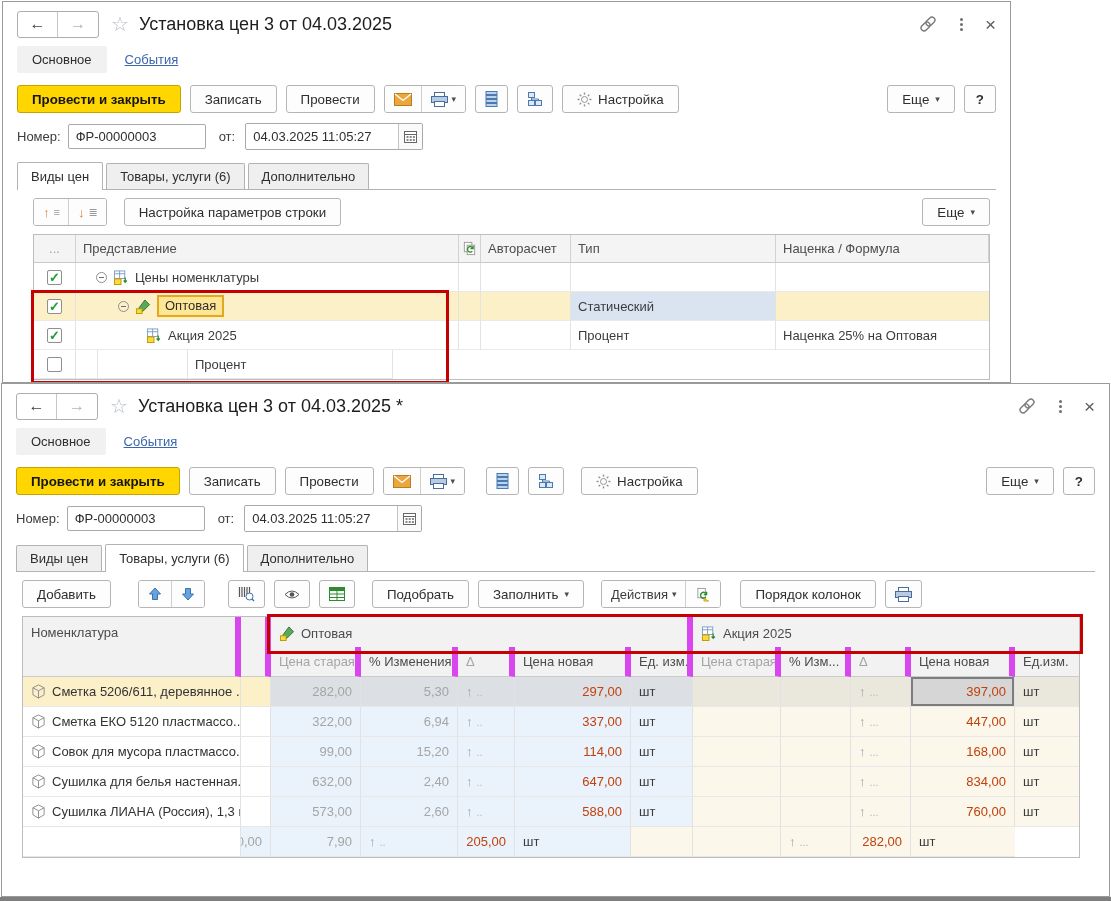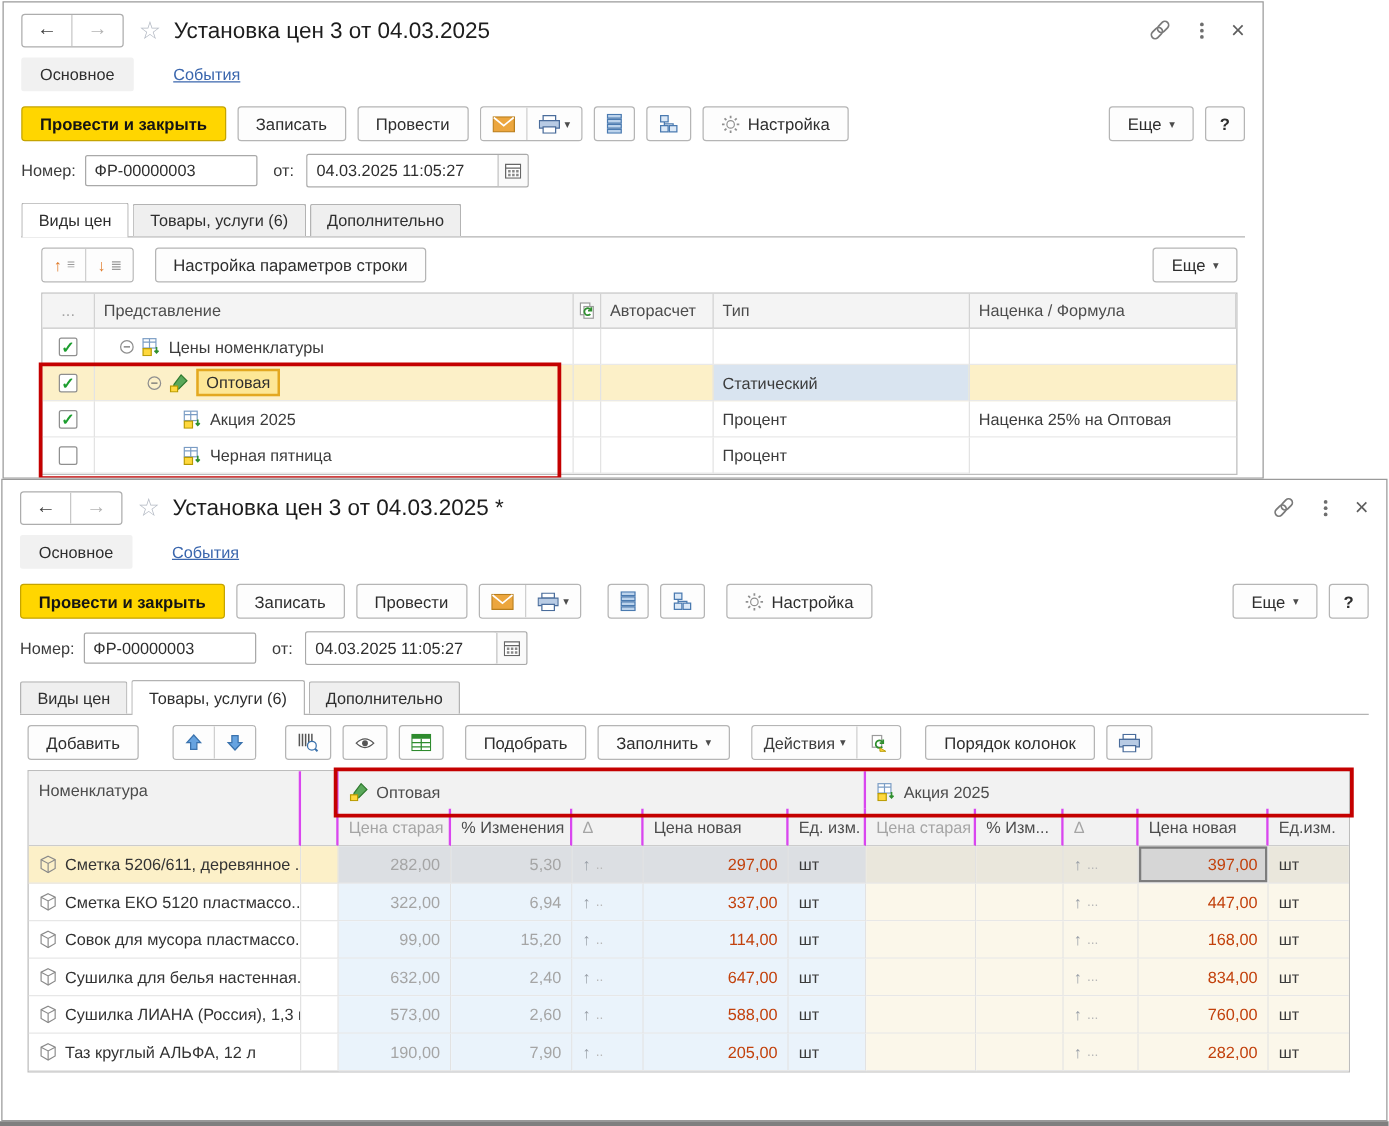--- a/index.html
+++ b/index.html
@@ -17,21 +17,21 @@
   .nav-arrows .arr { width:40px; height:25px; display:flex; align-items:center; justify-content:center; font-size:16px; cursor:default; }
   .arr.back { color:#3f3f3f; border-right:1px solid #c7c7c7; }
   .arr.fwd { color:#b3b3b3; }
   .star { font-size:20px; color:#b4bac4; margin:0 10px 0 12px; }
   .win-title { font-size:18px; color:#1d1d1d; white-space:nowrap; }
   .hdr-right { margin-left:auto; display:flex; align-items:center; gap:22px; }
   .dots-icon { display:flex; flex-direction:column; gap:2px; }
   .dots-icon i { width:3px; height:3px; background:#6e6e6e; border-radius:50%; }
   .close-x { font-size:19px; color:#5d5d5d; line-height:1; }
 
-  .nav-row { display:flex; align-items:center; gap:32px; padding:6px 14px 6px 14px; }
+  .nav-row { display:flex; align-items:center; gap:18px; padding:6px 14px 6px 14px; }
   .nav-main { background:#f1f1f1; border-radius:2px; padding:6px 15px; color:#2e2e2e; }
   .nav-link { color:#3a66ad; text-decoration:underline; padding:6px 0; }
 
   .toolbar { display:flex; align-items:center; gap:9px; padding:6px 14px 7px 14px; }
   .btn { background:#fdfdfd; border:1px solid #b5b5b5; border-radius:3px; padding:5px 14px; color:#2e2e2e; white-space:nowrap; height:28px; display:inline-flex; align-items:center; gap:6px; }
   .btn-primary { background:#ffd600; border-color:#c5a400; font-weight:bold; color:#141414; }
   .btn-icon { padding:5px 9px; }
   .btn-group { display:flex; border:1px solid #b5b5b5; border-radius:3px; overflow:hidden; }
   .btn-group .seg { padding:5px 9px; height:26px; display:inline-flex; align-items:center; gap:4px; background:#fdfdfd; }
   .btn-group .seg + .seg { border-left:1px solid #cfcfcf; }
@@ -74,21 +74,21 @@
   .exp { width:11px; height:11px; min-width:11px; border:1px solid #8f8f8f; border-radius:50%; position:relative; display:inline-block; }
   .exp::after { content:""; position:absolute; left:2px; right:2px; top:4px; border-top:1px solid #6f6f6f; }
   .hl-rect { position:absolute; border:3px solid #c40000; pointer-events:none; z-index:5; }
   #hl-top { left:-3px; top:55px; width:418px; height:94px; }
 
   
   .btable { margin-left:6px; width:1058px; border:1px solid #bdbdbd; position:relative; background:#fff;
             display:grid; grid-template-columns:218px 30px 90px 97px 57px 116px 62px 88px 70px 60px 104px 64px;
             grid-auto-rows:30px; }
   .bc { border-right:1px solid #e2e2e2; border-bottom:1px solid #e7e7e7; display:flex; align-items:center; padding:0 8px; overflow:hidden; white-space:nowrap; }
-  .bh { background:#f2f2f2; color:#4c4c4c; border-right:2px solid #d946ef; border-bottom:1px solid #cccccc; }
+  .bh { background:#f2f2f2; color:#4c4c4c; border-right:6px solid #d946ef; border-bottom:1px solid #cccccc; }
   .h-nomen { grid-row:1/3; grid-column:1; align-items:flex-start; padding-top:8px; }
   .h-narrow{ grid-row:1/3; grid-column:2; }
   .h-group-w { grid-row:1; grid-column:3/8; height:33px; gap:6px; }
   .h-group-p { grid-row:1; grid-column:8/13; height:33px; gap:6px; border-right:none; }
   .sub { grid-row:2; }
   .gray-txt { color:#a5a5a5; }
   .num { justify-content:flex-end; }
   .col-w { background:#eaf3fb; }
   .col-p { background:#fbf7ea; }
   .selrow-name { background:#fcf0c8; }
@@ -333,32 +333,20 @@
         <div class="tc c-ric"></div>
           <div class="tc c-auto"></div>
         <div class="tc c-type">Процент</div>
         <div class="tc c-markup">Наценка 25% на Оптовая</div>
       </div>
 
       <div class="trow">
         <div class="tc c-check">
             <span class="cbx"></span>
           </div>
-        <div class="tc c-name ind3">
-          <span>
-            <svg width="16" height="15" viewBox="0 0 16 16">
-                <rect x="1" y="1" width="11" height="8" fill="#fff" stroke="#7a9cc4"></rect>
-                <line x1="1" y1="4" x2="12" y2="4" stroke="#7a9cc4"></line>
-                <line x1="6.5" y1="1" x2="6.5" y2="9" stroke="#7a9cc4"></line>
-                <rect x="1" y="9.5" width="7" height="6" fill="#ffd83d" stroke="#b89a00"></rect>
-                <path d="M12.5 8 v5 M10.8 11.2 l1.7 1.8 l1.7 -1.8" fill="none" stroke="#2f8f2f" stroke-width="1.4"></path>
-              </svg>
-          </span>
-          <span>Черная пятница</span>
-        </div>
         <div class="tc c-ric"></div>
           <div class="tc c-auto"></div>
         <div class="tc c-type">Процент</div>
       </div>
 
       <div class="hl-rect" id="hl-top"></div>
     </div>
   </div>
 </div>
 
@@ -726,29 +714,20 @@
       <div class="bc col-w">шт</div>
       <div class="bc col-p"></div>
       <div class="bc col-p"></div>
       <div class="bc col-p">
           <span class="d-arrow">↑</span>
           <span class="d-dots">...</span>
         </div>
       <div class="bc num col-p newprice">760,00</div>
       <div class="bc col-p last-col">шт</div>
 
-      <div class="bc bname">
-        <span>
-            <svg width="15" height="15" viewBox="0 0 16 16" fill="none" stroke="#8a8a8a">
-              <path d="M8 1 L14 4 L14 11.5 L8 15 L2 11.5 L2 4 Z"></path>
-              <path d="M2 4 L8 7.2 L14 4 M8 7.2 L8 15"></path>
-            </svg>
-          </span>
-        <span>Таз круглый АЛЬФА, 12 л</span>
-      </div>
       <div class="bc"></div>
       <div class="bc num col-w gray-txt">190,00</div>
       <div class="bc num col-w gray-txt">7,90</div>
       <div class="bc col-w">
           <span class="d-arrow">↑</span>
           <span class="d-dots">..</span>
         </div>
       <div class="bc num col-w newprice">205,00</div>
       <div class="bc col-w">шт</div>
       <div class="bc col-p"></div>

